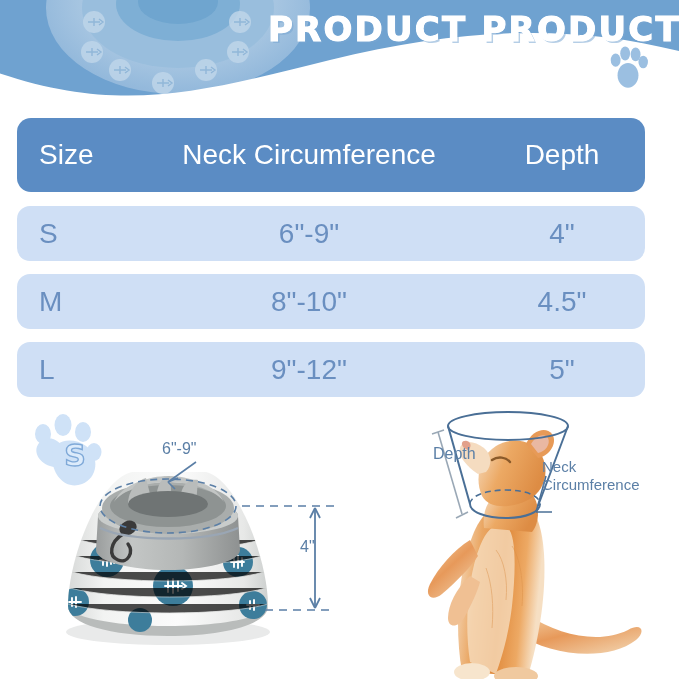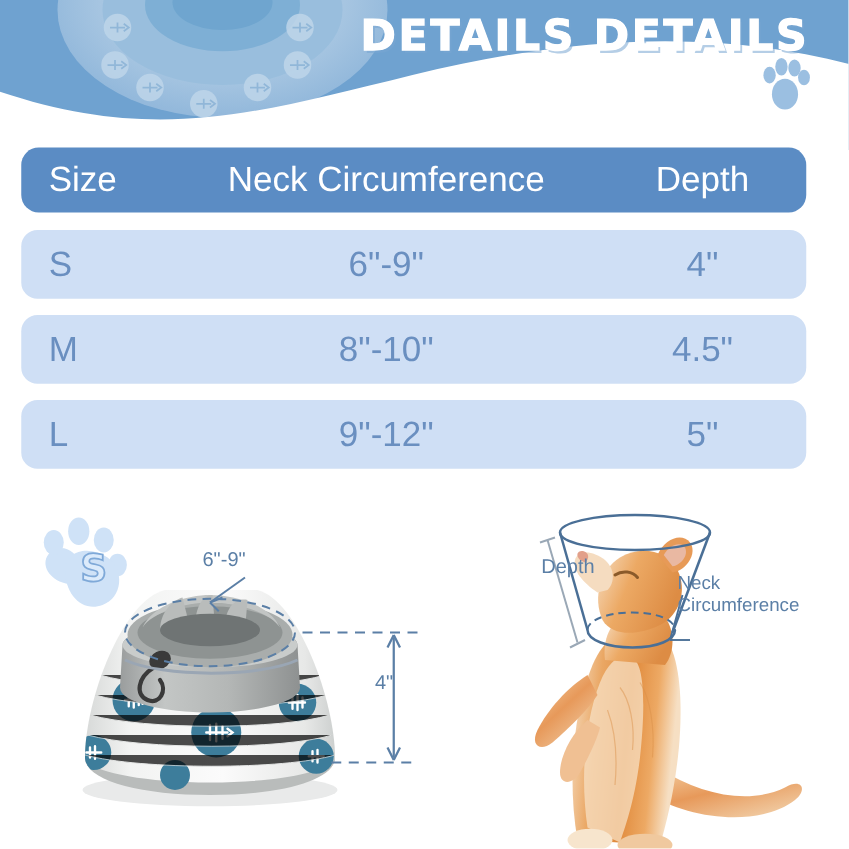--- a/index.html
+++ b/index.html
@@ -60,21 +60,21 @@
   .row {
     position: relative;
     height: 55px;
     border-radius: 13px;
     margin-bottom: 13px;
     display: flex;
     align-items: center;
   }
   .row.head {
     background: #5b8cc4;
-    height: 52px;
+    height: 74px;
     border-radius: 14px;
     margin-bottom: 14px;
   }
   .row.data {
     background: #cfdff5;
   }
   .cell {
     font-size: 27px;
     white-space: nowrap;
     overflow: hidden;
@@ -217,21 +217,21 @@
         <g fill="#8ab4dc" opacity="0.85" transform="translate(628,62) scale(0.95)">
           <ellipse cx="0" cy="14" rx="11" ry="13"></ellipse>
           <ellipse cx="-13" cy="-2" rx="5.2" ry="7"></ellipse>
           <ellipse cx="-3" cy="-9" rx="5.2" ry="7.4"></ellipse>
           <ellipse cx="8" cy="-8" rx="5.2" ry="7.2"></ellipse>
           <ellipse cx="16" cy="0" rx="5" ry="6.6"></ellipse>
         </g>
       </g>
     </svg>
 
-    <div id="header-title">DETAILS DETAILS</div>
+    <div id="header-title">PRODUCT PRODUCT</div>
   </div>
 
   <div id="table">
 
     <div class="row head">
       <div class="cell c-size">Size</div>
       <div class="cell c-neck">Neck Circumference</div>
       <div class="cell c-depth">Depth</div>
     </div>
 

